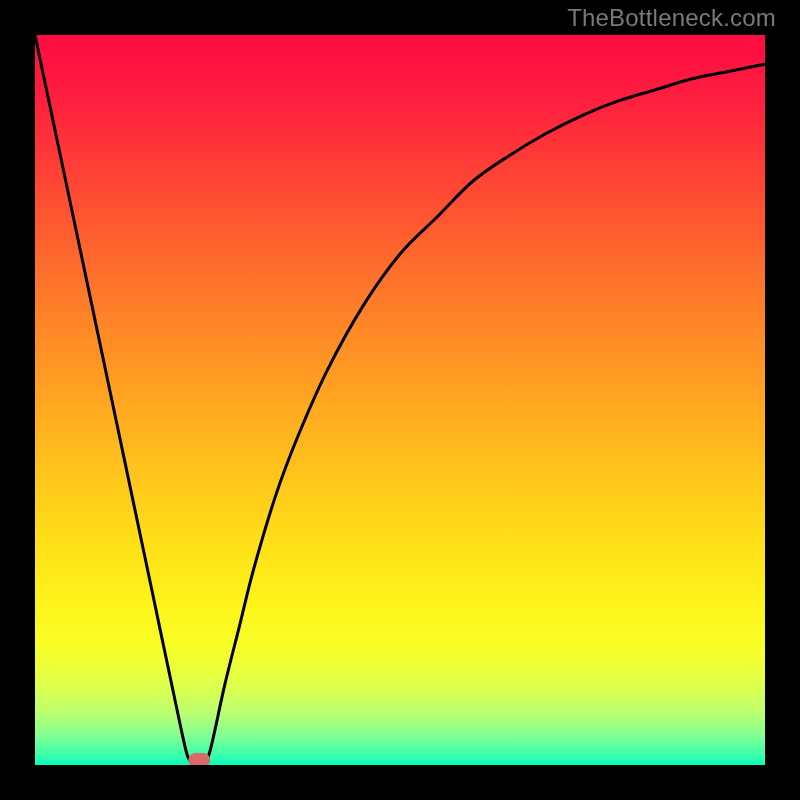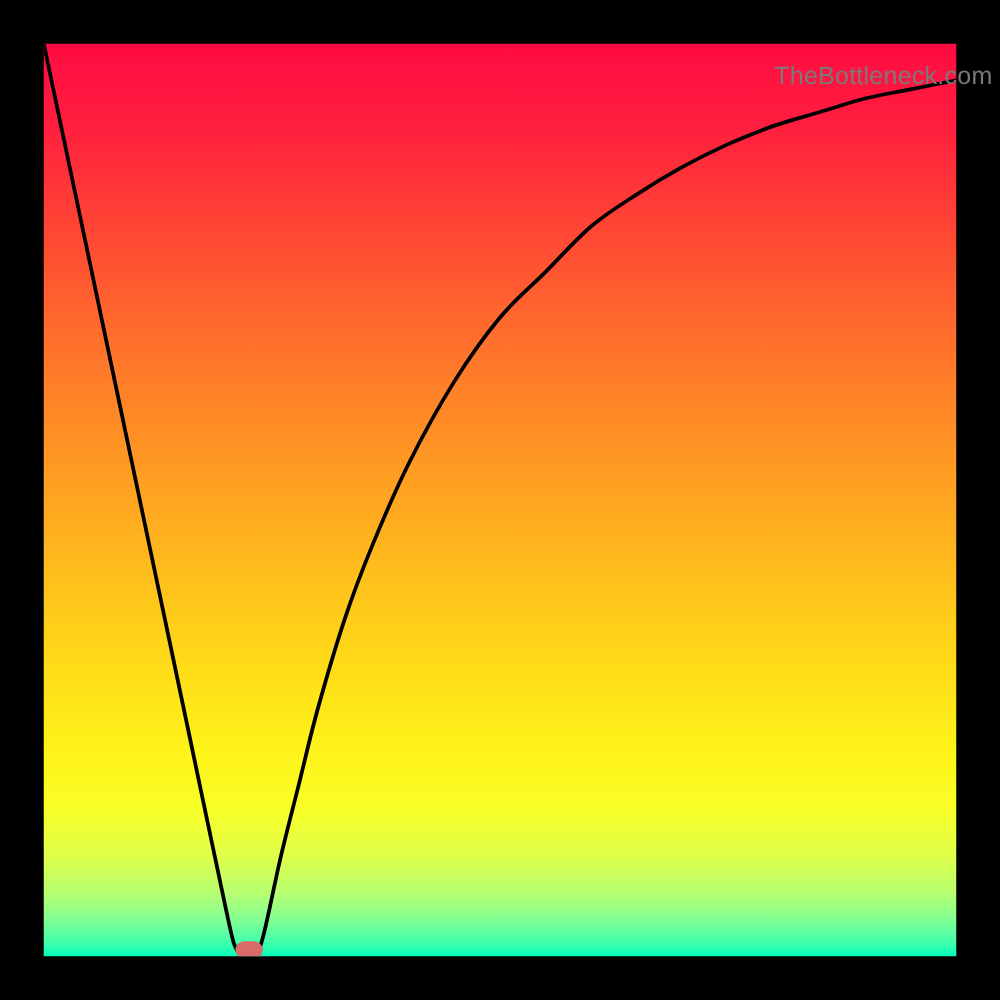--- a/index.html
+++ b/index.html
@@ -13,28 +13,27 @@
   }
   .frame {
     position: relative;
     width: 800px;
     height: 800px;
     background: #000;
   }
   .watermark {
     position: absolute;
     top: 4px;
-    right: 6px;
+    right: 24px;
     color: #7a7a7a;
-    font-size: 20px;
+    font-size: 24px;
     font-weight: 500;
     letter-spacing: 0.2px;
     z-index: 10;
     font-family: Arial, Helvetica, sans-serif;
-    margin-top: 46px;
   }
   .plot-area {
     position: absolute;
     left: 35px;
     top: 35px;
     width: 730px;
     height: 730px;
     background: linear-gradient(
       to bottom,
       #ff0b42 0%,

